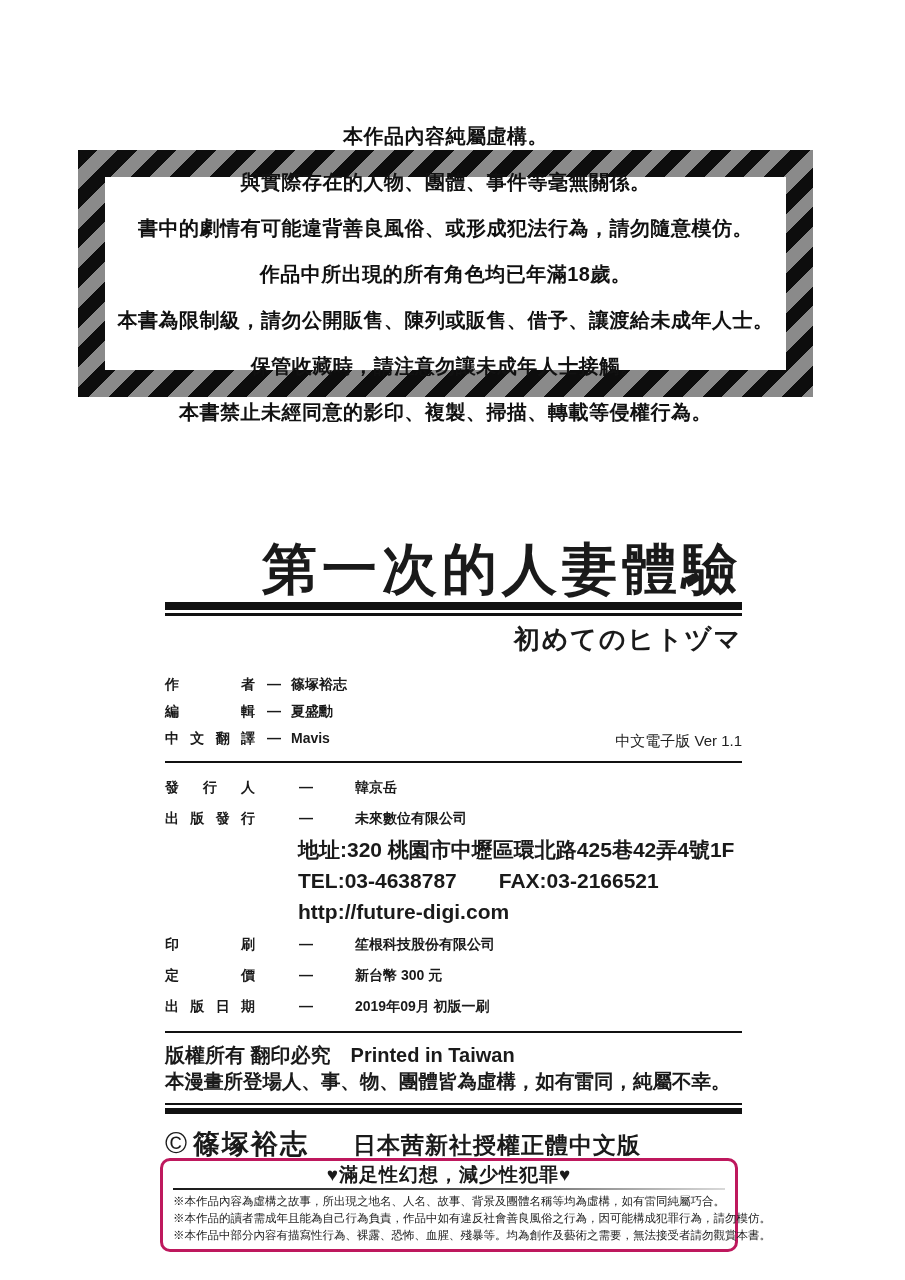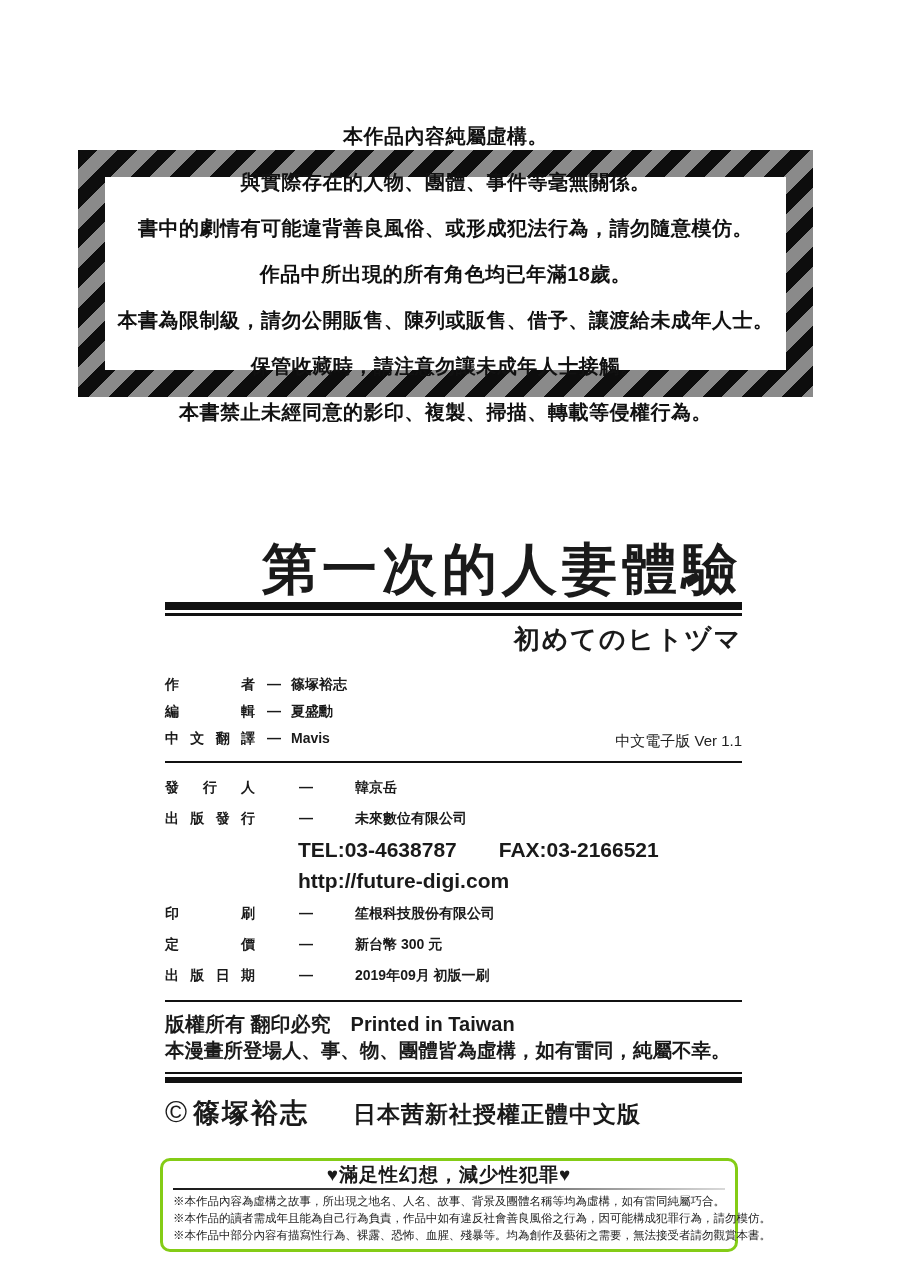--- a/index.html
+++ b/index.html
@@ -41,21 +41,21 @@
   .copy-line1 { font-size:20px; font-weight:600; line-height:26px; margin-top:2px; }
   .copy-line2 { font-size:19.5px; font-weight:600; line-height:26px; white-space:nowrap; }
   .rule-double-bottom { margin:9px 0 0; height:3px; border-top:2px solid #111; border-bottom:6px solid #111; }
   .license-row { margin-top:12px; font-size:24px; font-weight:700; display:flex; align-items:baseline; }
   .license-row .c-symbol { font-size:30px; margin-right:6px; font-weight:400; }
   .license-row .c-name { font-size:27px; letter-spacing:2px; }
   .license-row .c-license { margin-left:44px; font-size:23px; letter-spacing:1px; }
 
   
   .bottom-box { position:absolute; left:160px; top:1158px; width:578px; box-sizing:border-box;
-                border:3px solid #84cc16; border-radius:10px; padding:2px 10px 5px; background:#fff; }
+                border:3px solid #be185d; border-radius:10px; padding:2px 10px 5px; background:#fff; }
   .box-title { text-align:center; font-size:19px; font-weight:700; line-height:24px; letter-spacing:1px; }
   .box-divider { height:2px; margin:1px 0 3px;
                  background:linear-gradient(to right,#1a1a1a 0%,#555 55%,#d9d9d9 100%); }
   .box-note { font-size:11.5px; line-height:17px; font-weight:400; color:#222; white-space:nowrap; }
 </style>
 </head>
 <body>
 
 <div class="page">
 
@@ -103,20 +103,21 @@
         <span class="label">發行人</span>
         <span class="dash">—</span>
         <span class="value">韓京岳</span>
       </div>
       <div class="row">
         <span class="label">出版發行</span>
         <span class="dash">—</span>
         <span class="value">未來數位有限公司</span>
       </div>
       <div class="address-block">
+        <div>地址:320 桃園市中壢區環北路425巷42弄4號1F</div>
         <div>TEL:03-4638787　　FAX:03-2166521</div>
         <div>http://future-digi.com</div>
       </div>
     </div>
 
     <div class="print-block">
       <div class="row">
         <span class="label">印刷</span>
         <span class="dash">—</span>
         <span class="value">笙根科技股份有限公司</span>

